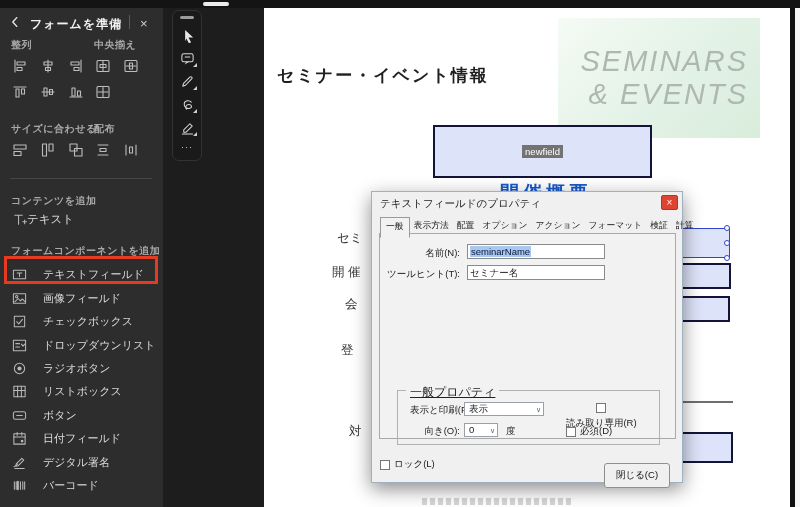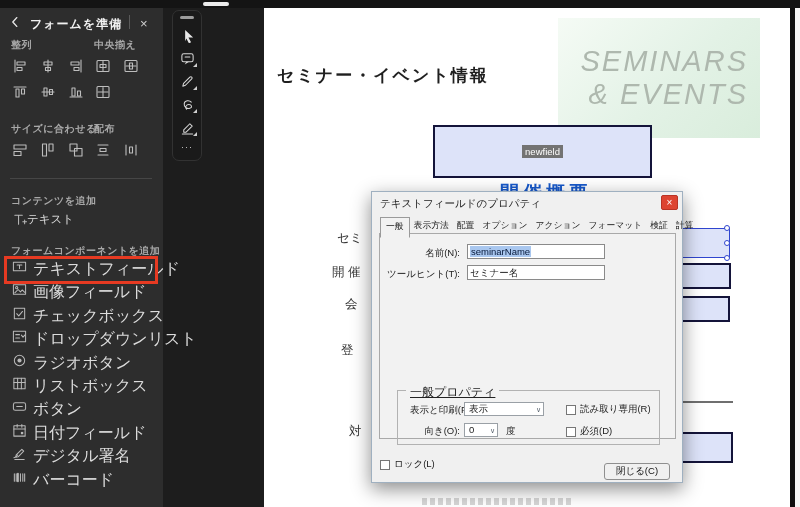--- a/index.html
+++ b/index.html
@@ -26,21 +26,21 @@
   #lbl-content{left:11px;top:186px;} #lbl-comp{left:11px;top:236px;}
   .icon-grid{position:absolute;display:grid;grid-auto-rows:26px;}
   #grid-align{left:7px;top:46px;grid-template-columns:repeat(3,28px);}
   #grid-center{left:90px;top:46px;grid-template-columns:repeat(2,28px);}
   #grid-size{left:7px;top:130px;grid-template-columns:repeat(3,28px);}
   #grid-dist{left:90px;top:130px;grid-template-columns:repeat(2,28px);}
   .icon-btn{width:26px;height:24px;background:none;border:none;color:#bdbdbd;padding:3px;display:flex;align-items:center;justify-content:center;}
   .sb-divider{position:absolute;left:10px;top:170px;width:142px;height:1px;background:#464646;}
   .text-item{position:absolute;left:12px;top:204px;display:flex;align-items:center;font-size:11.5px;color:#dcdcdc;}
   .comp-list{position:absolute;left:8px;top:251px;width:148px;display:flex;flex-direction:column;}
-  .comp-item{height:23.4px;display:flex;align-items:flex-start;gap:6px;font-size:16px;color:#dcdcdc;position:relative;padding-left:4px;white-space:nowrap;}
+  .comp-item{height:23.4px;display:flex;align-items:flex-end;gap:16px;font-size:11px;color:#dcdcdc;position:relative;padding-left:4px;white-space:nowrap;}
   .comp-icon{display:flex;color:#b9b9b9;}
   .comp-item.hl::after{content:"";position:absolute;left:-4px;top:-3px;right:-2px;bottom:-2px;border:3px solid #e63a22;}
 
   
   .float-toolbar{position:absolute;left:172px;top:10px;width:30px;height:151px;background:#1a1a1a;border:1px solid #323232;border-radius:7px;z-index:45;display:flex;flex-direction:column;align-items:center;padding-top:5px;}
   .tb-handle{width:14px;height:3px;border-radius:2px;background:#9c9c9c;margin-bottom:5px;}
   .tool-btn{width:26px;height:23px;position:relative;background:none;border:none;color:#d9d9d9;display:flex;align-items:center;justify-content:center;padding:0;}
   .tool-btn.flyout::after{content:"";position:absolute;right:3px;bottom:3px;width:0;height:0;border-left:4px solid transparent;border-bottom:4px solid #cfcfcf;}
   .tb-more{background:none;border:none;color:#cfcfcf;font-size:9px;letter-spacing:1px;padding:2px;margin-top:1px;}
 
@@ -89,23 +89,23 @@
   .groupbox{position:absolute;left:17px;top:156px;width:263px;height:55px;border:1px solid #b2b2b2;}
   .legend{position:absolute;left:8px;top:-7px;background:#f2f2f2;padding:0 4px;font-size:12px;color:#222;white-space:nowrap;text-decoration:underline;}
   .lbl-display{left:12px;width:62px;top:13px;} .lbl-orient{left:0;width:62px;top:34px;}
   .dd{position:absolute;border:1px solid #9aa0a6;background:#fff;height:14px;font-size:9.5px;line-height:12px;padding:0 13px 0 4px;white-space:nowrap;}
   .dd .chev{position:absolute;right:2px;top:1px;color:#5a6470;font-size:7px;line-height:12px;}
   .dd-display{left:66px;top:11px;width:80px;}
   .dd-orient{left:66px;top:32px;width:34px;}
   .deg{position:absolute;left:108px;top:34px;font-size:9.5px;}
   .cb{position:absolute;display:flex;align-items:center;gap:4px;font-size:9.5px;white-space:nowrap;}
   .cb .box{width:10px;height:10px;border:1px solid #767676;background:#fff;flex:none;}
-  .cb-readonly{left:168px;top:12px;} .cb-required{left:168px;top:34px;}
+  .cb-readonly{left:168px;top:12px;flex-direction:column;} .cb-required{left:168px;top:34px;}
   .cb-lock{left:8px;top:266px;}
-  .btn-close-dlg{position:absolute;left:232px;top:271px;width:66px;height:17px;background:#f0f0f0;border:1px solid #8f8f8f;border-radius:3px;font-size:9.5px;color:#111;padding:0;}
+  .btn-close-dlg{position:absolute;left:232px;top:271px;width:66px;height:25px;background:#f0f0f0;border:1px solid #8f8f8f;border-radius:3px;font-size:9.5px;color:#111;padding:0;}
 </style>
 </head>
 <body>
 
 <div class="top-strip">
   <div class="top-handle"></div>
 </div>
 
 <div class="sidebar">
   <div class="sb-header">

